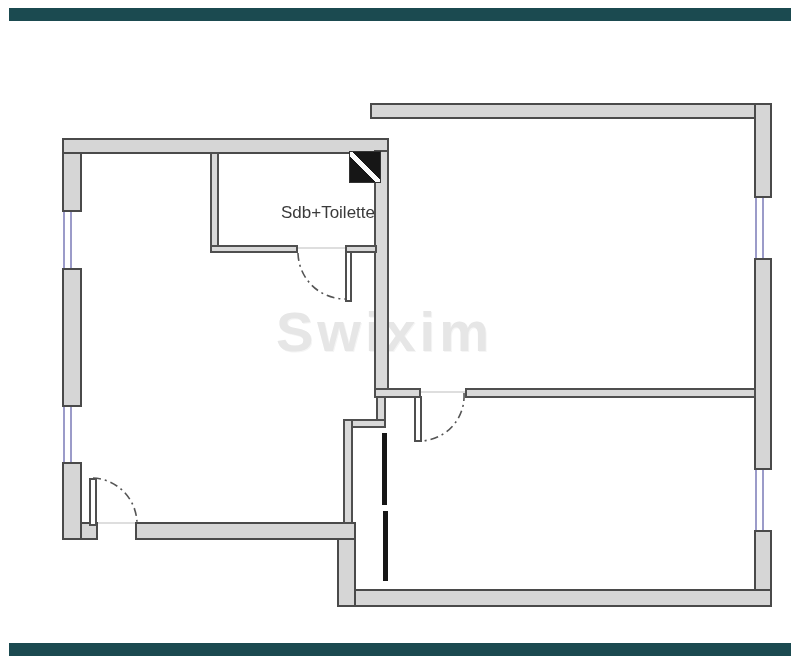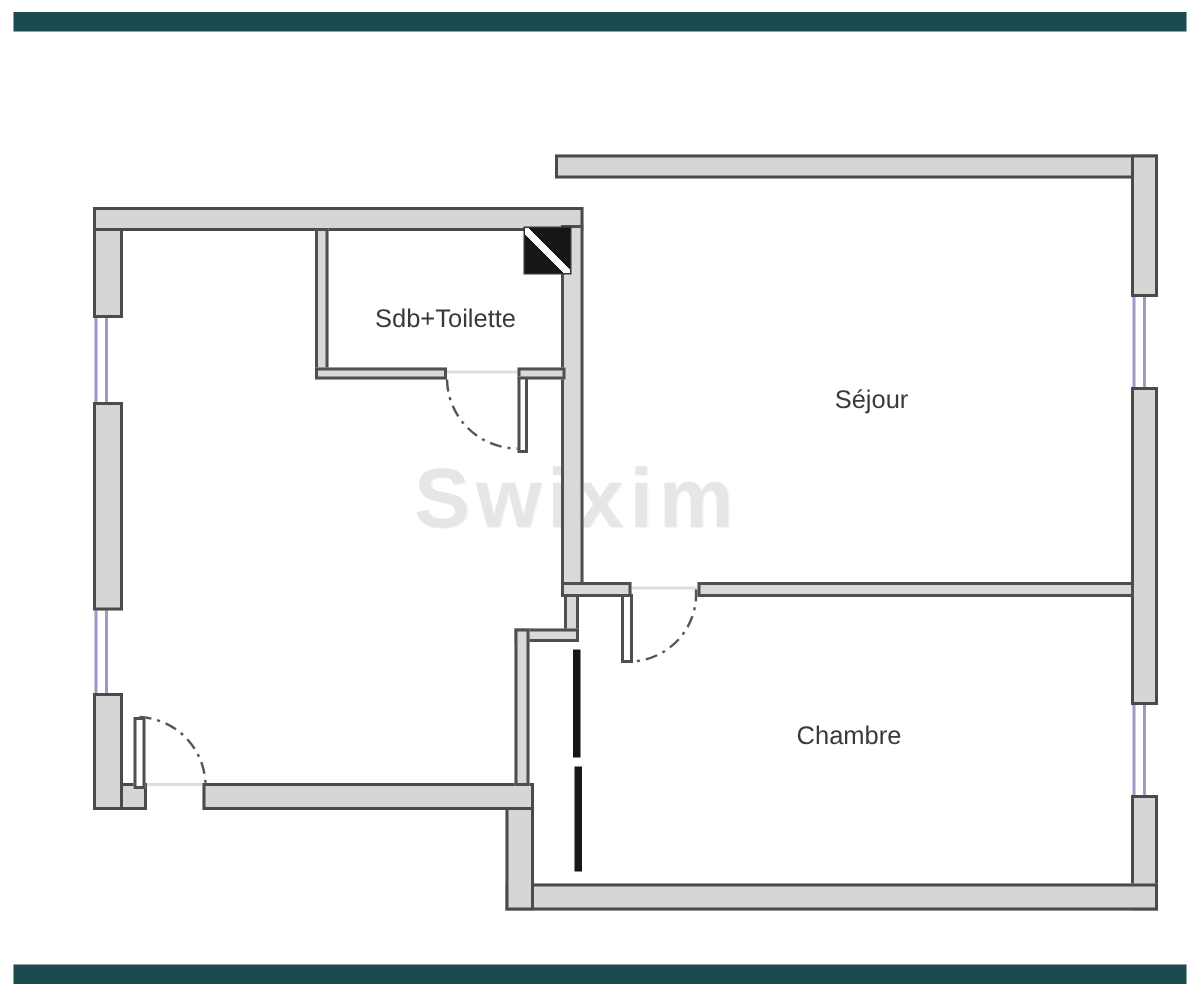--- a/index.html
+++ b/index.html
@@ -78,17 +78,15 @@
   <div class="threshold" style="left:298px;top:247px;width:47px;"></div>
   <div class="threshold" style="left:421px;top:391px;width:44px;"></div>
   <div class="threshold" style="left:97px;top:522px;width:38px;"></div>
 
   <svg class="arc-svg" width="800" height="662" viewBox="0 0 800 662">
     <path d="M 298 253 A 47 47 0 0 0 345 299" fill="none" stroke="#555555" stroke-width="1.6" stroke-dasharray="8 4 2 4"></path>
     <path d="M 464 393 A 45 45 0 0 1 420 441" fill="none" stroke="#555555" stroke-width="1.6" stroke-dasharray="8 4 2 4"></path>
     <path d="M 93 478 A 46 46 0 0 1 137 523" fill="none" stroke="#555555" stroke-width="1.6" stroke-dasharray="8 4 2 4"></path>
   </svg>
 
-  <div class="room-label" style="left:219px;top:203px;width:156px;">Sdb+Toilette</div>
-  <div class="room-label" style="left:486px;top:257px;width:190px;">Séjour</div>
-  <div class="room-label" style="left:476px;top:481px;width:180px;">Chambre</div>
+  <div class="room-label" style="left:219px;top:203px;width:156px;text-align:right;">Sdb+Toilette</div>
 
 </div>
 
 </body></html>

